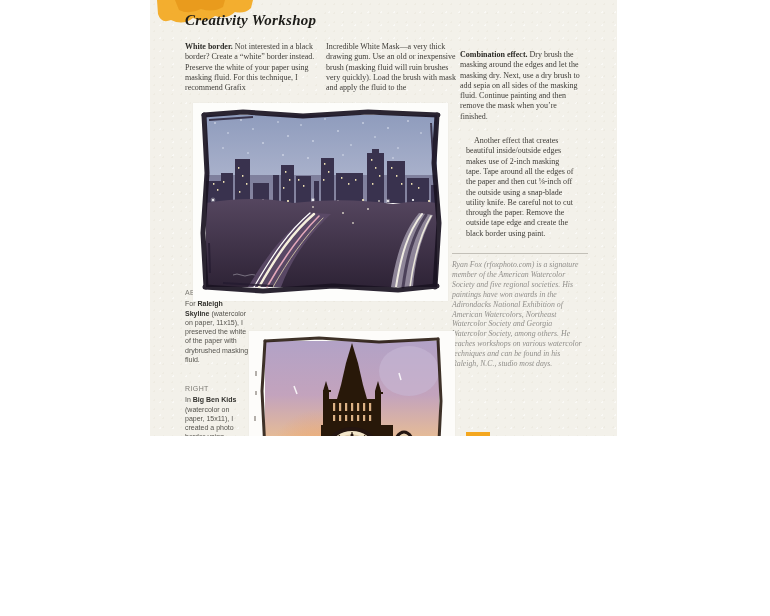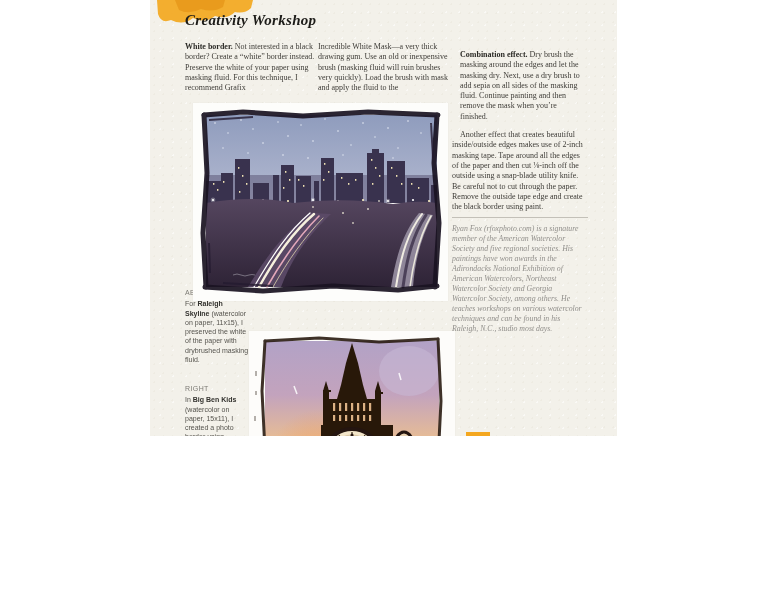--- a/index.html
+++ b/index.html
@@ -11,23 +11,23 @@
            radial-gradient(rgba(140,125,95,0.05) 1px, transparent 1px),
            radial-gradient(rgba(255,255,255,0.55) 1px, transparent 1px);
          background-size:9px 9px,13px 13px;background-position:0 0,4px 6px;}
   .torn-edge{position:absolute;left:150px;top:566px;width:467px;height:26px;}
   .splash{position:absolute;left:155px;top:0;width:100px;height:32px;}
   .page-title{position:absolute;left:185px;top:12px;margin:0;font-size:15px;font-weight:700;
               font-style:italic;letter-spacing:0.3px;color:#1d1c19;}
   .col{position:absolute;top:42px;font-size:8px;line-height:10.3px;text-align:left;}
   .col p{margin:0 0 6px 0;}
   .col1{left:185px;width:130px;}
-  .col2{left:318px;width:130px;}
+  .col2{left:326px;width:130px;}
   .col3{left:452px;width:136px;}
-  .col3 p.indent{margin:0;text-indent:8px;}
+  .col3 p.indent{margin:14px;text-indent:8px;}
   .col3 p.nogap{margin:8px;}
   .lead{font-weight:700;color:#2c2b27;}
   .bio-rule{border:none;border-top:1px solid #c3c0b8;width:136px;margin:5px 0 6px 0;}
   .bio{font-style:italic;color:#918f8b;font-size:7.8px;line-height:9.9px;width:136px;margin:0;}
   .caption{position:absolute;left:185px;width:64px;font-family:"Liberation Sans",sans-serif;
            font-size:7px;line-height:9.3px;color:#55534d;}
   .caption .cap-label{display:block;color:#7c7a74;letter-spacing:0.4px;margin-bottom:2px;}
   .caption b{color:#33322e;}
   .cap-above{top:288px;}
   .cap-right{top:384px;}

